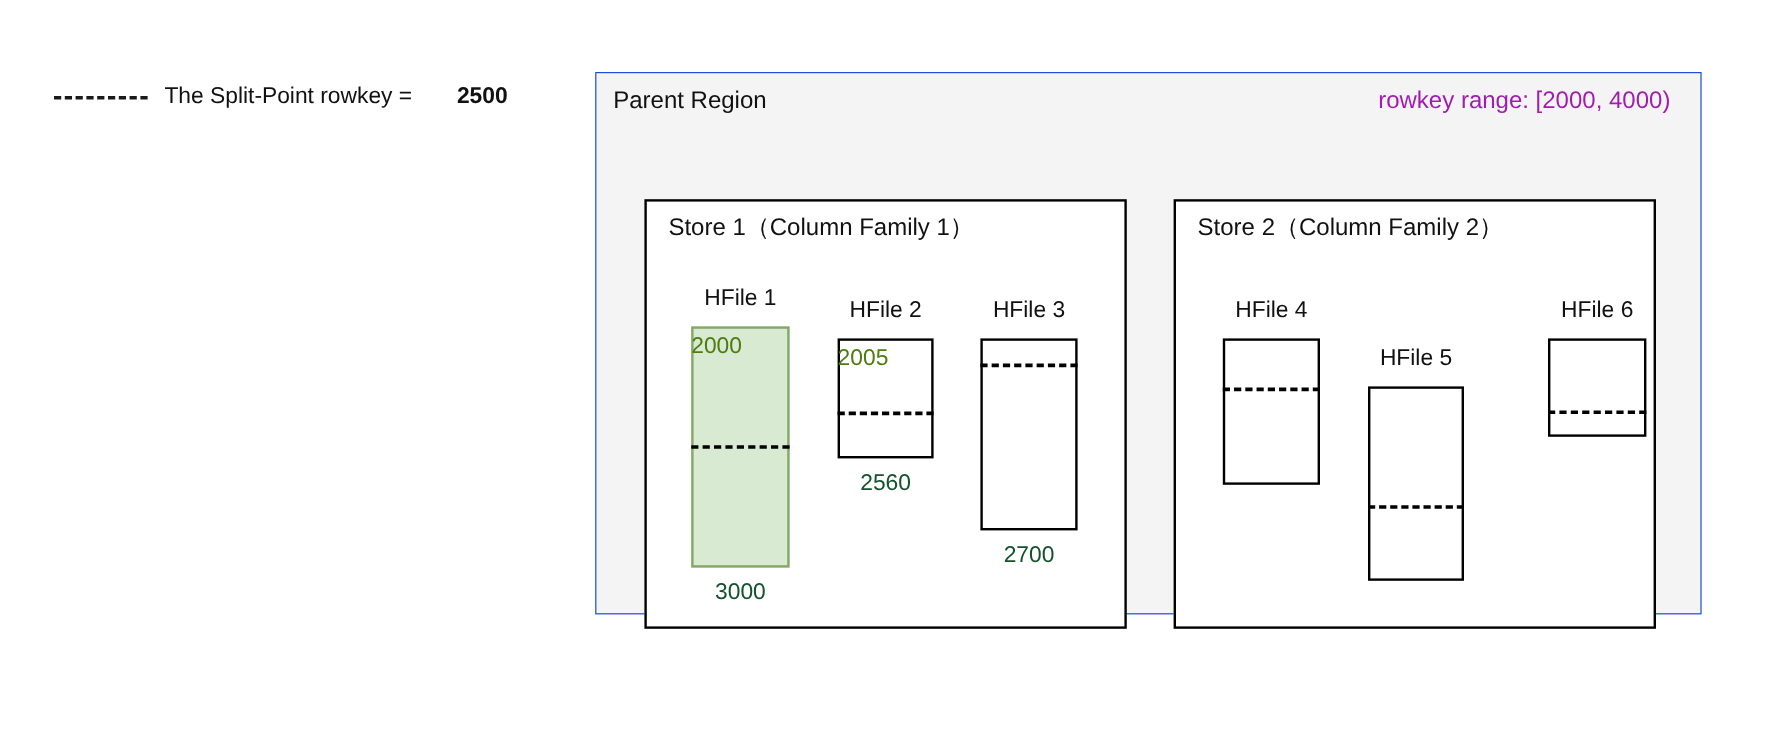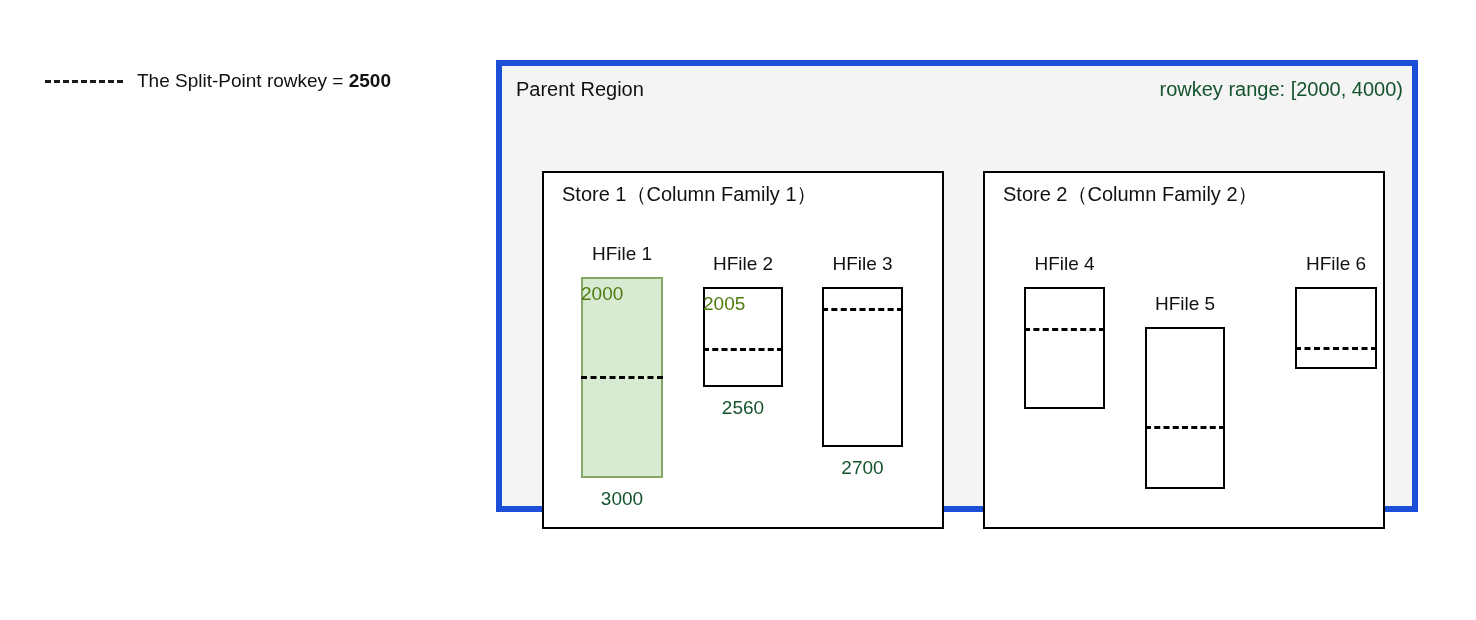--- a/index.html
+++ b/index.html
@@ -29,46 +29,46 @@
     width: 78px;
     height: 0;
     border-top: 3px dashed #1a1a1a;
     margin-right: 14px;
   }
   #legend-text {
     font-size: 19px;
     color: #111111;
     white-space: nowrap;
   }
-  #legend-text b { font-weight: bold; }
+  #legend-text b { font-weight: bold; margin-left: 32px; }
 
   
   #parent-region {
     position: absolute;
     left: 496px;
     top: 60px;
     width: 922px;
     height: 452px;
     background: #f4f4f4;
-    border: 6px solid #1d4ed8;
+    border: 1px solid #1d4ed8;
     box-sizing: border-box;
   }
   .region-title {
     position: absolute;
     left: 14px;
     top: 12px;
     font-size: 20px;
     color: #111111;
   }
   .region-range {
     position: absolute;
-    right: 9px;
+    right: 25px;
     top: 12px;
     font-size: 20px;
-    color: #14532d;
+    color: #a21caf;
   }
 
   
   .store {
     position: absolute;
     background: #ffffff;
     border: 2px solid #000000;
     box-sizing: border-box;
   }
   #store-1 { left: 40px;  top: 105px; width: 402px; height: 358px; }

